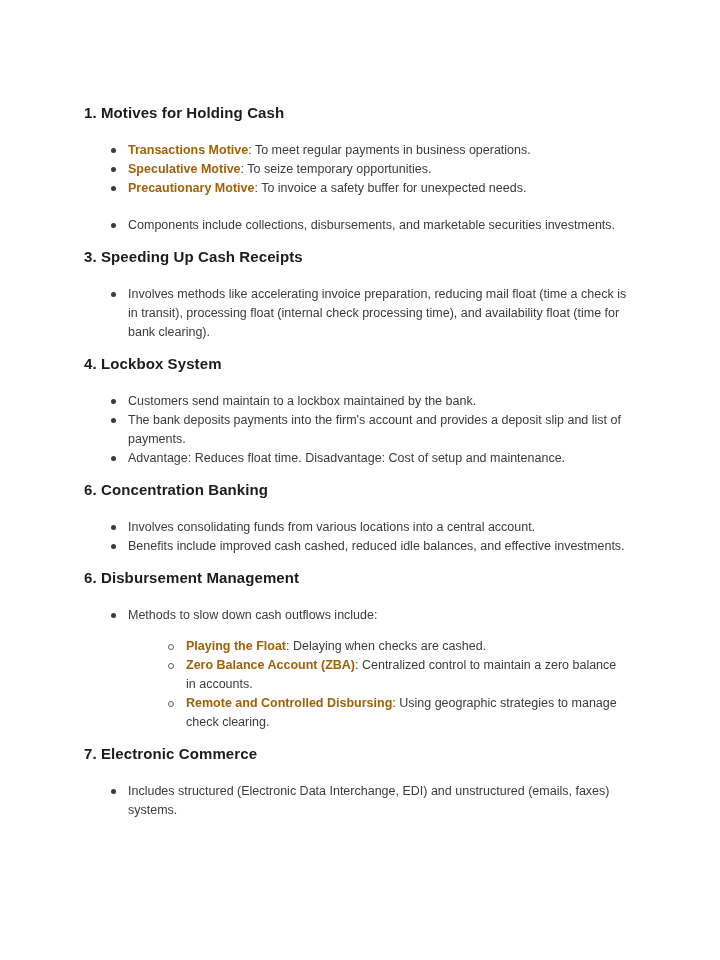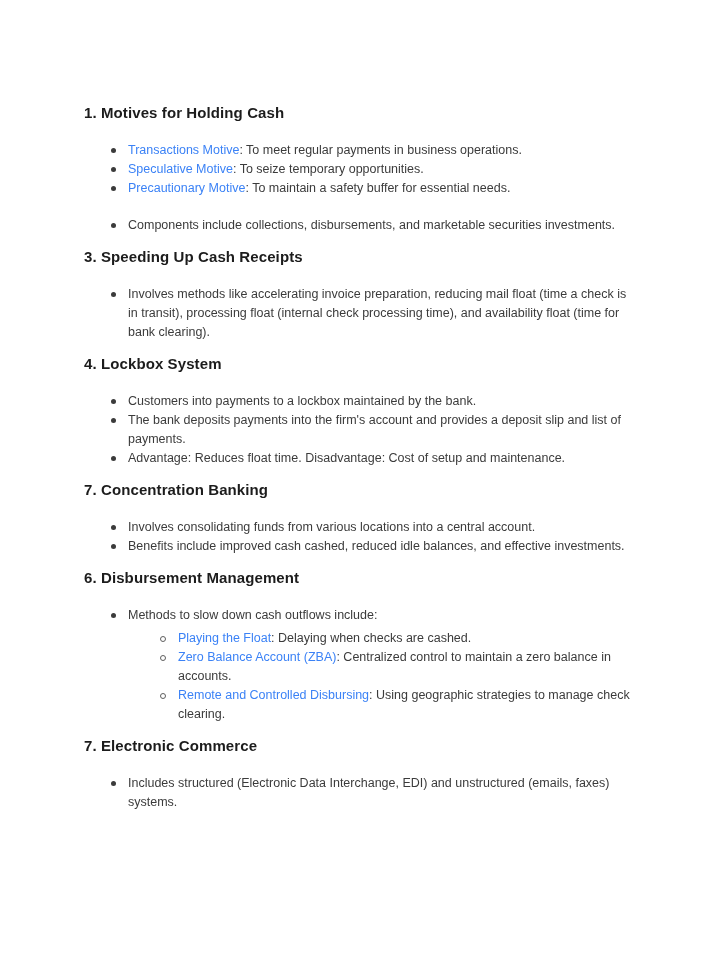--- a/index.html
+++ b/index.html
@@ -37,63 +37,63 @@
   li.l1::before {
     content: "";
     position: absolute;
     left: -17px; top: 7px;
     width: 5px; height: 5px;
     border-radius: 50%;
     background: #3b3b3b;
   }
   ul.sublist {
     list-style: none;
-    margin: 4px;
+    margin: 12px;
     padding: 0 0 0 46px;
   }
   li.l2::before {
     content: "";
     position: absolute;
     left: -18px; top: 6.5px;
     width: 4px; height: 4px;
     border-radius: 50%;
     border: 1px solid #5f5f5f;
     background: transparent;
   }
-  .lead { font-weight: normal; color: #3b82f6; }
+  .lead { font-weight: bold; color: #a16207; }
 </style>
 </head>
 <body>
 
 <div class="page">
 
   <h3 class="sec-heading">1. Motives for Holding Cash</h3>
   <ul class="blist">
     <li class="l1"><span class="lead">Transactions Motive</span><span>: To meet regular payments in business operations.</span></li>
     <li class="l1"><span class="lead">Speculative Motive</span><span>: To seize temporary opportunities.</span></li>
-    <li class="l1"><span class="lead">Precautionary Motive</span><span>: To maintain a safety buffer for essential needs.</span></li>
+    <li class="l1"><span class="lead">Precautionary Motive</span><span>: To invoice a safety buffer for unexpected needs.</span></li>
   </ul>
 
   <ul class="blist">
     <li class="l1"><span>Components include collections, disbursements, and marketable securities investments.</span></li>
   </ul>
 
   <h3 class="sec-heading">3. Speeding Up Cash Receipts</h3>
   <ul class="blist">
     <li class="l1"><span>Involves methods like accelerating invoice preparation, reducing mail float (time a check is in transit), processing float (internal check processing time), and availability float (time for bank clearing).</span></li>
   </ul>
 
   <h3 class="sec-heading">4. Lockbox System</h3>
   <ul class="blist">
-    <li class="l1"><span>Customers into payments to a lockbox maintained by the bank.</span></li>
+    <li class="l1"><span>Customers send maintain to a lockbox maintained by the bank.</span></li>
     <li class="l1"><span>The bank deposits payments into the firm's account and provides a deposit slip and list of payments.</span></li>
     <li class="l1"><span>Advantage: Reduces float time. Disadvantage: Cost of setup and maintenance.</span></li>
   </ul>
 
-  <h3 class="sec-heading">7. Concentration Banking</h3>
+  <h3 class="sec-heading">6. Concentration Banking</h3>
   <ul class="blist">
     <li class="l1"><span>Involves consolidating funds from various locations into a central account.</span></li>
     <li class="l1"><span>Benefits include improved cash cashed, reduced idle balances, and effective investments.</span></li>
   </ul>
 
   <h3 class="sec-heading">6. Disbursement Management</h3>
   <ul class="blist">
     <li class="l1"><span>Methods to slow down cash outflows include:</span>
       <ul class="sublist">
         <li class="l2"><span class="lead">Playing the Float</span><span>: Delaying when checks are cashed.</span></li>

